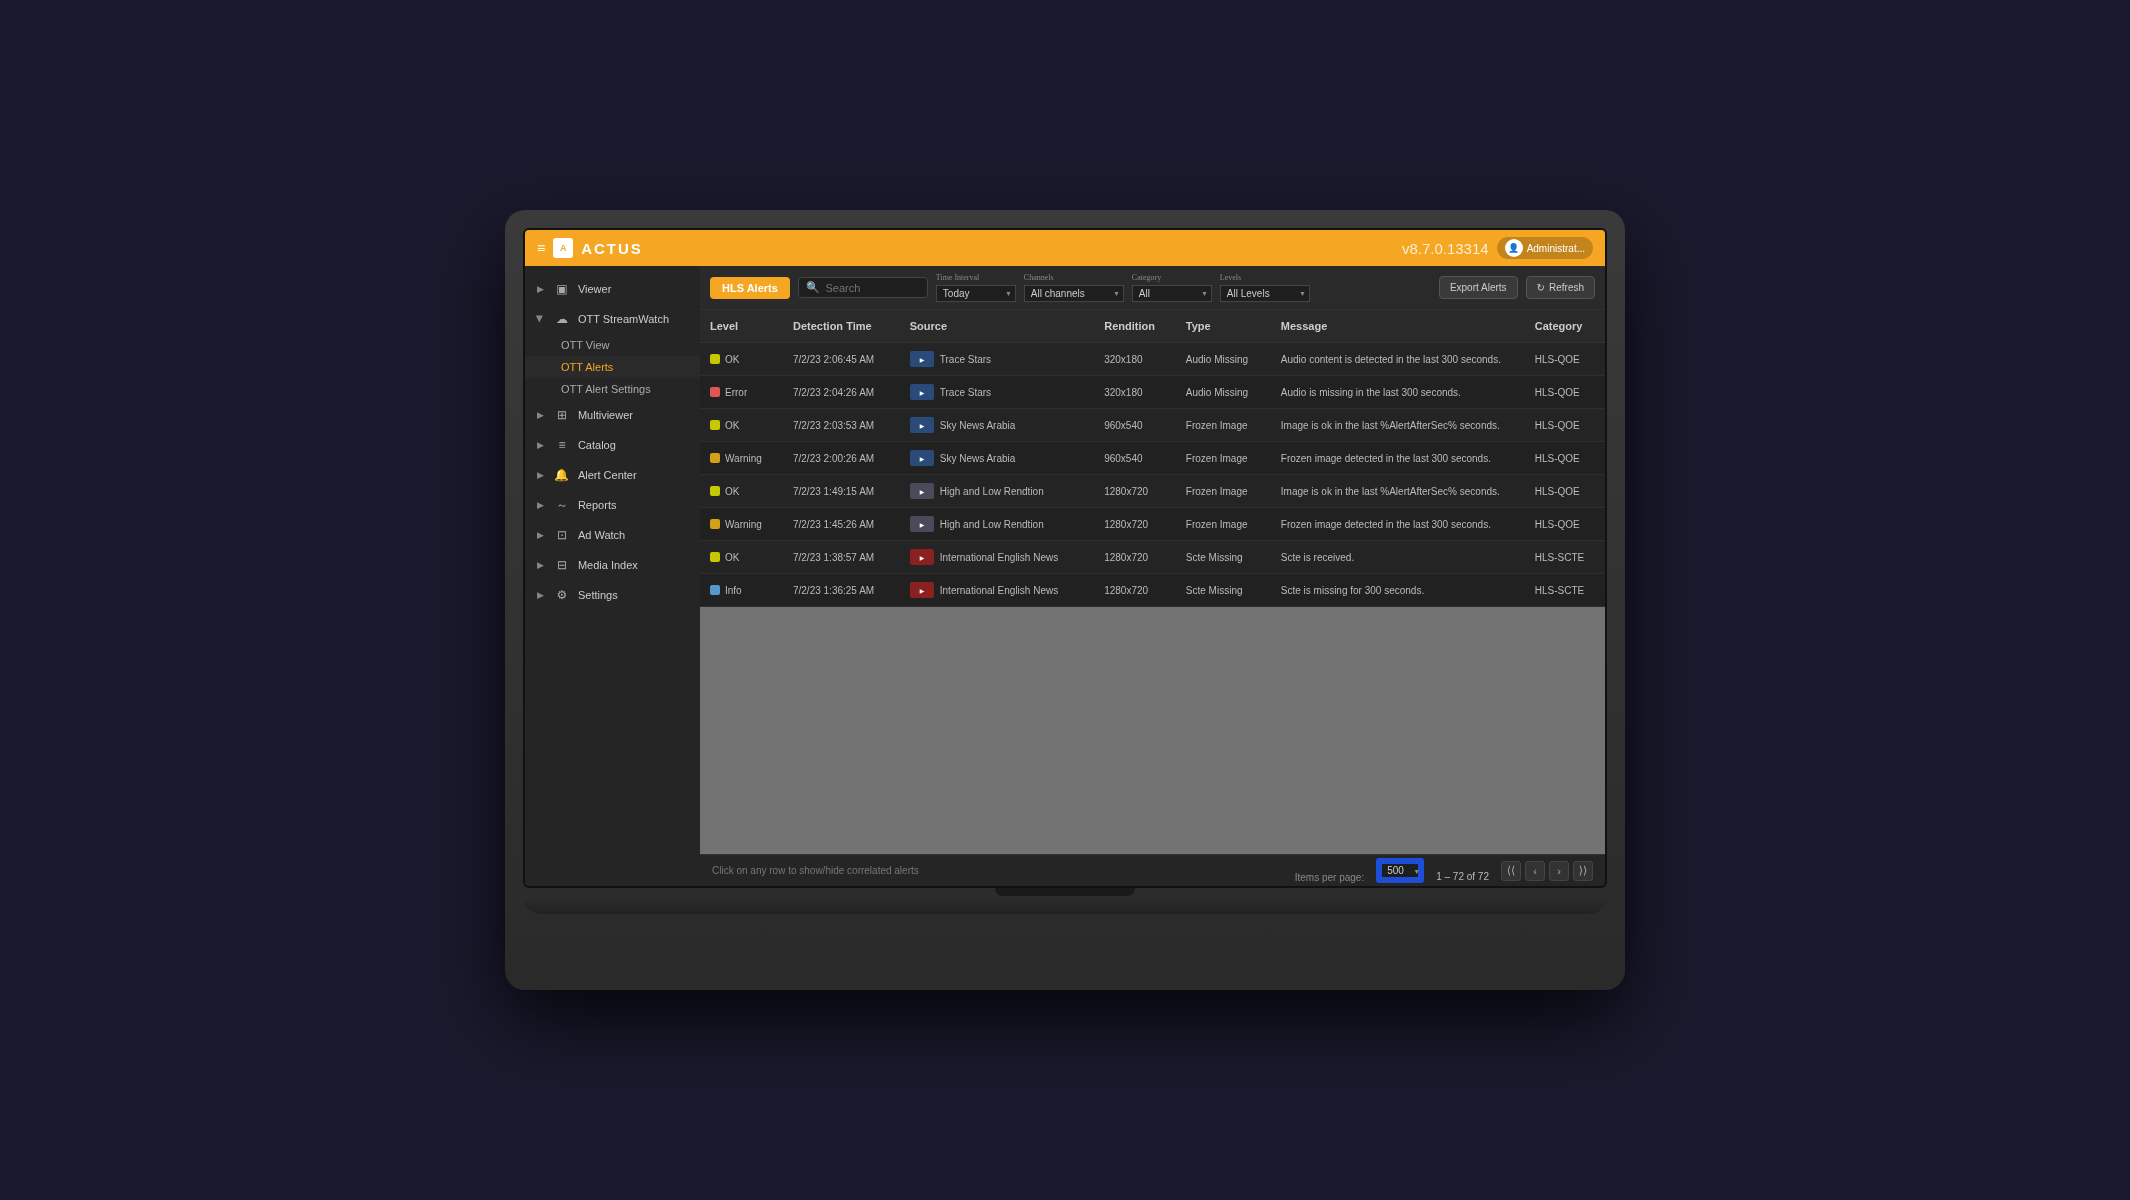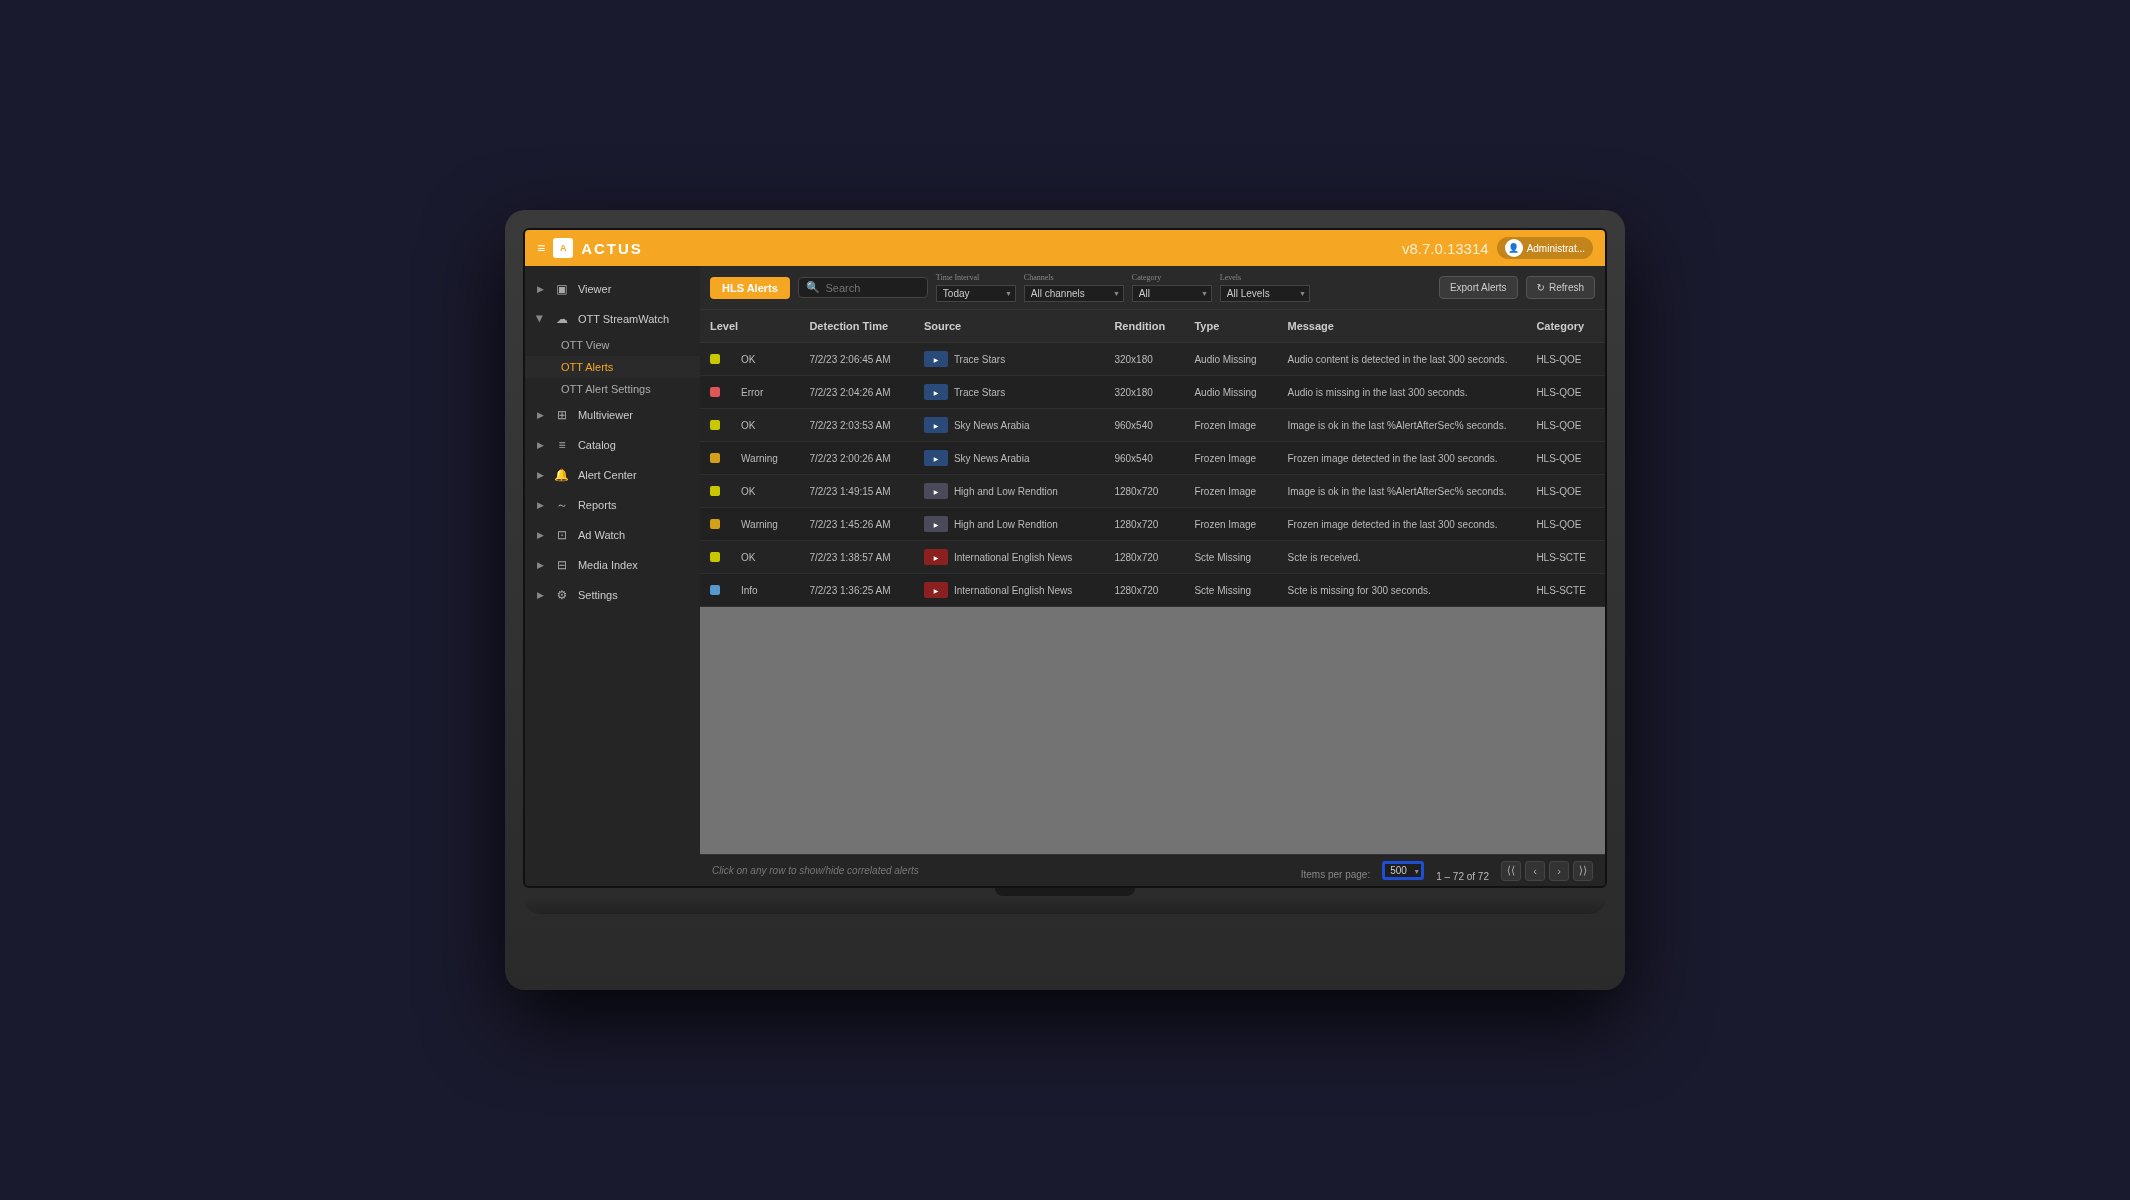--- a/index.html
+++ b/index.html
@@ -316,21 +316,21 @@
     tbody tr:nth-child(even) { background: #212121; }
     tbody td {
       padding: 8px 10px;
       color: #bbb;
       font-size: 10px;
       vertical-align: middle;
     }
     .level-cell {
       display: flex;
       align-items: center;
-      gap: 21px;
+      gap: 5px;
       white-space: nowrap;
     }
     .level-dot {
       width: 10px;
       height: 10px;
       border-radius: 2px;
       flex-shrink: 0;
     }
     .dot-ok { background: #c8c800; }
     .dot-error { background: #e05555; }
@@ -359,34 +359,34 @@
       background: #252525;
       border-top: 1px solid #333;
       display: flex;
       align-items: center;
       padding: 0 12px;
       font-size: 10px;
       color: #888;
       justify-content: space-between;
       flex-shrink: 0;
     }
-    .footer-hint { font-style: italic; color: #777; }
+    .footer-hint { color: #777; }
     .footer-right {
       display: flex;
       align-items: center;
       gap: 12px;
     }
     .items-per-page {
       display: flex;
       align-items: flex-end;
       gap: 12px;
     }
     .items-select {
       background: #1e1e1e;
-      border: 3px solid #1d4ed8;
+      border: 6px solid #1d4ed8;
       color: #ccc;
       font-size: 10px;
       border-radius: 3px;
       padding: 1px 14px 1px 5px;
       appearance: none;
       -webkit-appearance: none;
       cursor: pointer;
     }
     .page-info { color: #bbb; margin-top: 12px; }
     .pagination {

